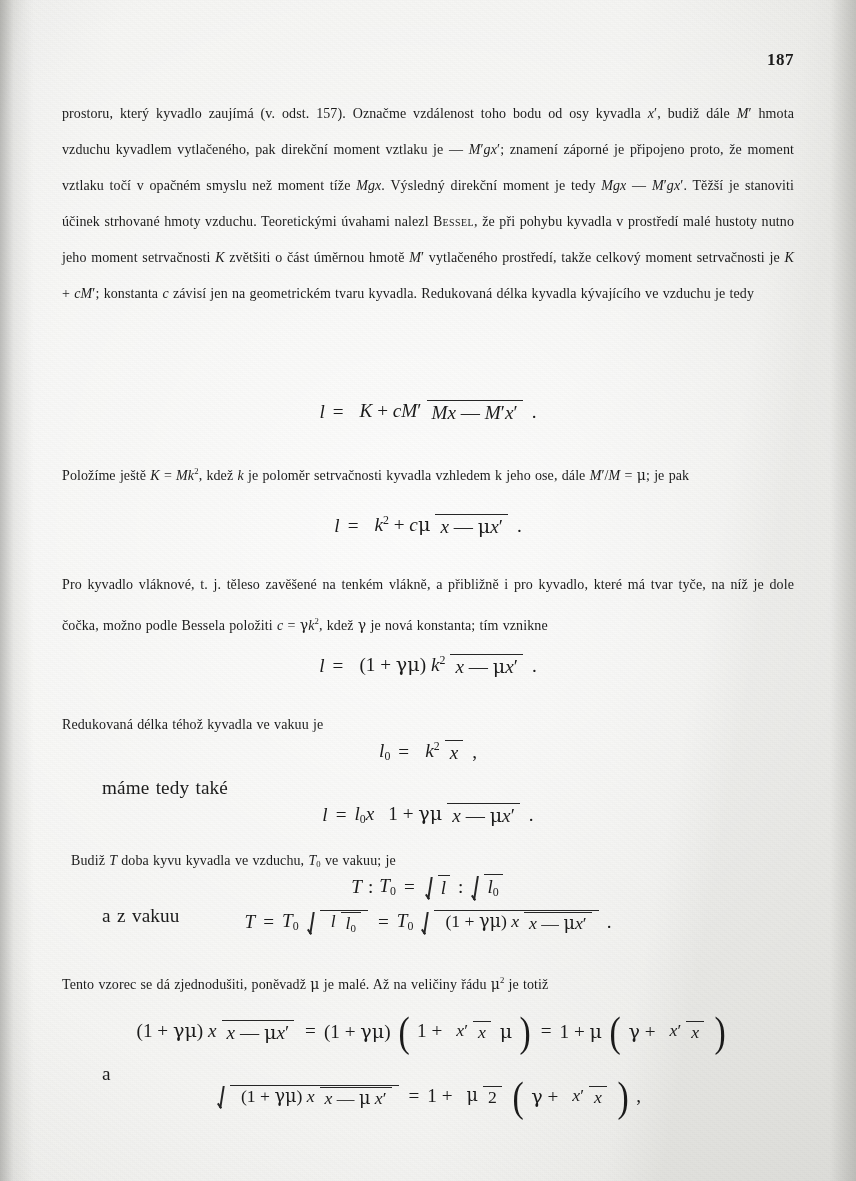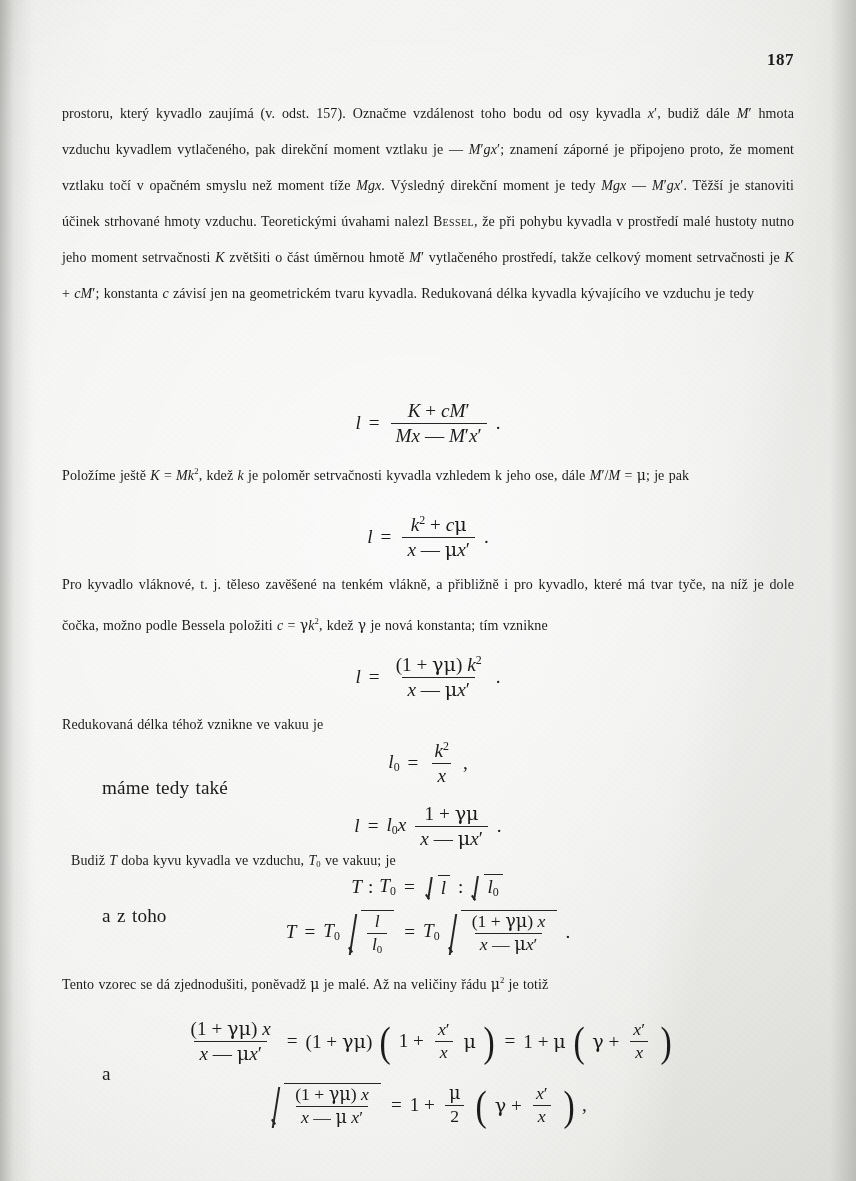--- a/index.html
+++ b/index.html
@@ -101,22 +101,20 @@
   }
   .frow {
     display: inline-flex;
     align-items: center;
     justify-content: center;
     gap: 6px;
     white-space: nowrap;
   }
   .frac {
     display: inline-flex;
-    flex-direction: column;
-    align-items: center;
     vertical-align: middle;
     margin: 0 3px;
     line-height: 1.12;
   }
   .frac .num { padding: 0 5px 1px 5px; }
   .frac .den { padding: 1px 5px 0 5px; border-top: 1.3px solid #262626; }
   .frac.small { font-size: 0.92em; }
   .op { padding: 0 2px; }
   .sqrt {
     display: inline-flex;
@@ -234,21 +232,21 @@
       <span class="mi">l</span>
         <span class="op">=</span>
       <span class="frac">
         <span class="num">(1 + <span class="gam">γ</span><span class="mu">μ</span>) <span class="mi">k</span><sup class="ex">2</sup></span>
         <span class="den"><span class="mi">x</span> — <span class="mu">μ</span><span class="mi">x</span>′</span>
       </span>
       <span>.</span>
     </span>
   </div>
 
-  <div class="body-block nojust" style="top:707px;">Redukovaná délka téhož vznikne ve vakuu je</div>
+  <div class="body-block nojust" style="top:707px;">Redukovaná délka téhož kyvadla ve vakuu je</div>
 
   <div class="formula" style="top:740px;">
     <span class="frow">
       <span class="mi">l<sub class="ix">0</sub></span>
         <span class="op">=</span>
       <span class="frac">
         <span class="num"><span class="mi">k</span><sup class="ex">2</sup></span>
         <span class="den"><span class="mi">x</span></span>
       </span>
       <span>,</span>
@@ -286,21 +284,21 @@
       <span>:</span>
       <span class="sqrt">
           <span class="radical"></span>
           <span class="radicand">
             <span class="mi">l<sub class="ix">0</sub></span>
           </span>
         </span>
     </span>
   </div>
 
-  <div class="inline-left" style="top:905px;">a z toho</div>
+  <div class="inline-left" style="top:905px;">a z vakuu</div>
 
   <div class="formula" style="top:910px;">
     <span class="frow">
       <span class="mi">T</span>
         <span class="op">=</span>
         <span class="mi">T<sub class="ix">0</sub></span>
       <span class="sqrt">
         <span class="radical"></span>
         <span class="radicand">
           <span class="frac small">

